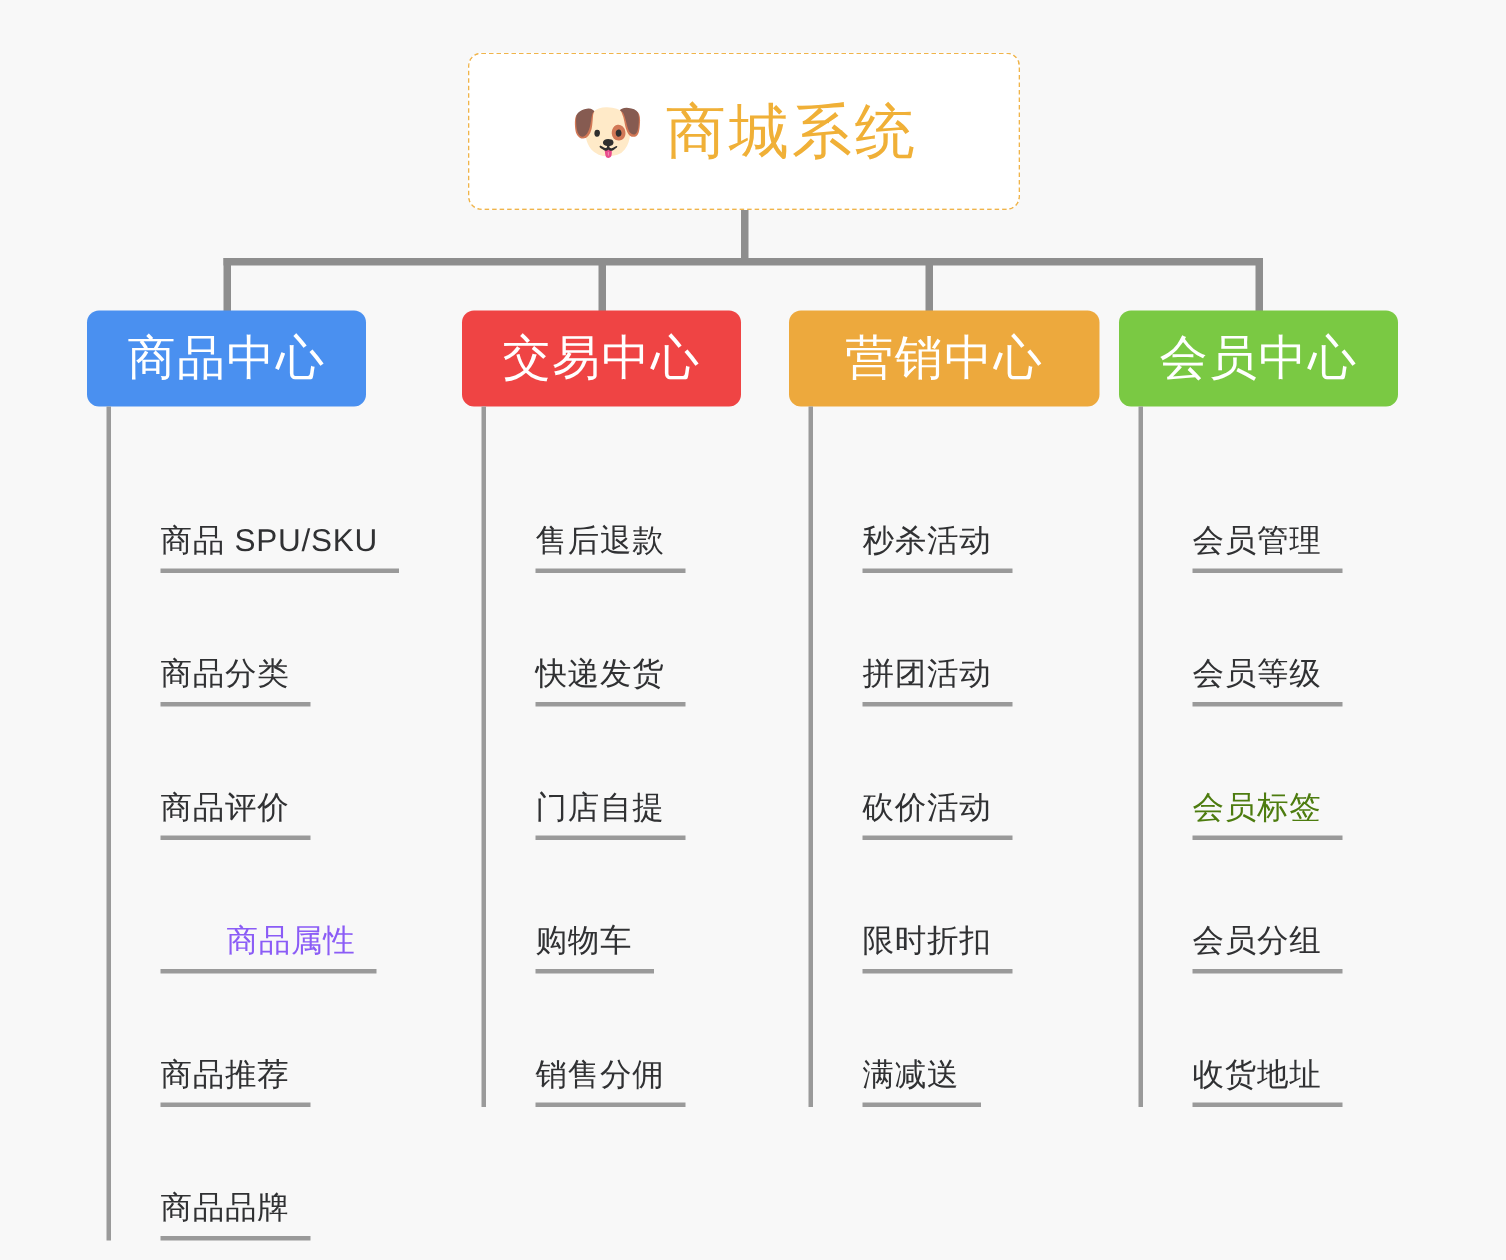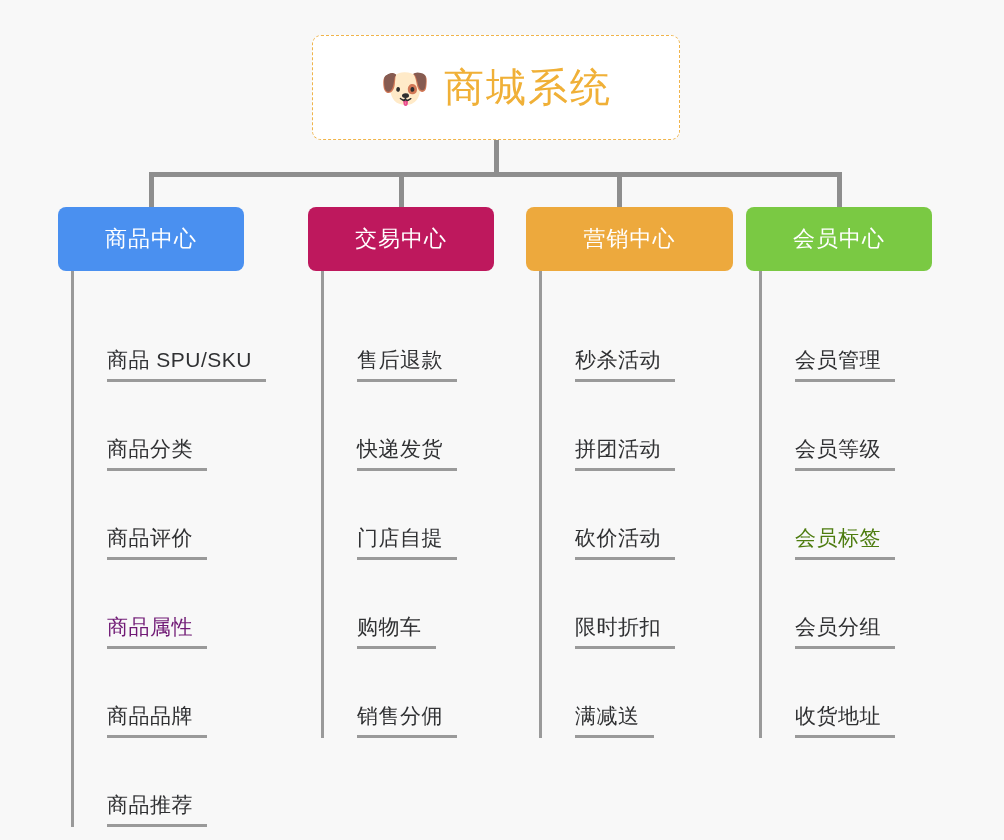--- a/index.html
+++ b/index.html
@@ -65,21 +65,21 @@
     position: relative;
     height: 64px;
     border-radius: 8px;
     display: flex;
     align-items: center;
     justify-content: center;
     box-sizing: border-box;
   }
   .cat-label {
     color: #ffffff;
-    font-size: 22px;
+    font-size: 32px;
     letter-spacing: 1px;
     white-space: nowrap;
   }
 
   .leaf-list {
     position: relative;
     margin-top: 0;
     padding-top: 22px;
     border-left: 3px solid #9a9a9a;
     margin-left: 13px;
@@ -130,32 +130,32 @@
           <div class="leaf-item">
             <span class="leaf-underline" style="border-bottom-color: rgb(154, 154, 154);"><span class="leaf-label" style="color: rgb(48, 49, 51);">商品 SPU/SKU</span></span>
           </div>
           <div class="leaf-item">
             <span class="leaf-underline" style="border-bottom-color: rgb(154, 154, 154);"><span class="leaf-label" style="color: rgb(48, 49, 51);">商品分类</span></span>
           </div>
           <div class="leaf-item">
             <span class="leaf-underline" style="border-bottom-color: rgb(154, 154, 154);"><span class="leaf-label" style="color: rgb(48, 49, 51);">商品评价</span></span>
           </div>
           <div class="leaf-item">
-            <span class="leaf-underline" style="border-bottom-color: rgb(154, 154, 154);"><span class="leaf-label" style="color: #701a75;">商品属性</span></span>
+            <span class="leaf-underline" style="border-bottom-color: rgb(154, 154, 154);"><span class="leaf-label" style="color: #8b5cf6; margin-left: 44px;">商品属性</span></span>
+          </div>
+          <div class="leaf-item">
+            <span class="leaf-underline" style="border-bottom-color: rgb(154, 154, 154);"><span class="leaf-label" style="color: rgb(48, 49, 51);">商品推荐</span></span>
           </div>
           <div class="leaf-item">
             <span class="leaf-underline" style="border-bottom-color: rgb(154, 154, 154);"><span class="leaf-label" style="color: rgb(48, 49, 51);">商品品牌</span></span>
           </div>
-          <div class="leaf-item">
-            <span class="leaf-underline" style="border-bottom-color: rgb(154, 154, 154);"><span class="leaf-label" style="color: rgb(48, 49, 51);">商品推荐</span></span>
-          </div>
         </div>
       </div>
       <div class="column" style="left: 308px; width: 186px;">
-        <div class="cat-box" style="background: #be185d; width: 186px;">
+        <div class="cat-box" style="background: #ef4444; width: 186px;">
           <span class="cat-label">交易中心</span>
         </div>
         <div class="leaf-list" style="border-left-color: rgb(154, 154, 154);">
           <div class="leaf-item">
             <span class="leaf-underline" style="border-bottom-color: rgb(154, 154, 154);"><span class="leaf-label" style="color: rgb(48, 49, 51);">售后退款</span></span>
           </div>
           <div class="leaf-item">
             <span class="leaf-underline" style="border-bottom-color: rgb(154, 154, 154);"><span class="leaf-label" style="color: rgb(48, 49, 51);">快递发货</span></span>
           </div>
           <div class="leaf-item">

